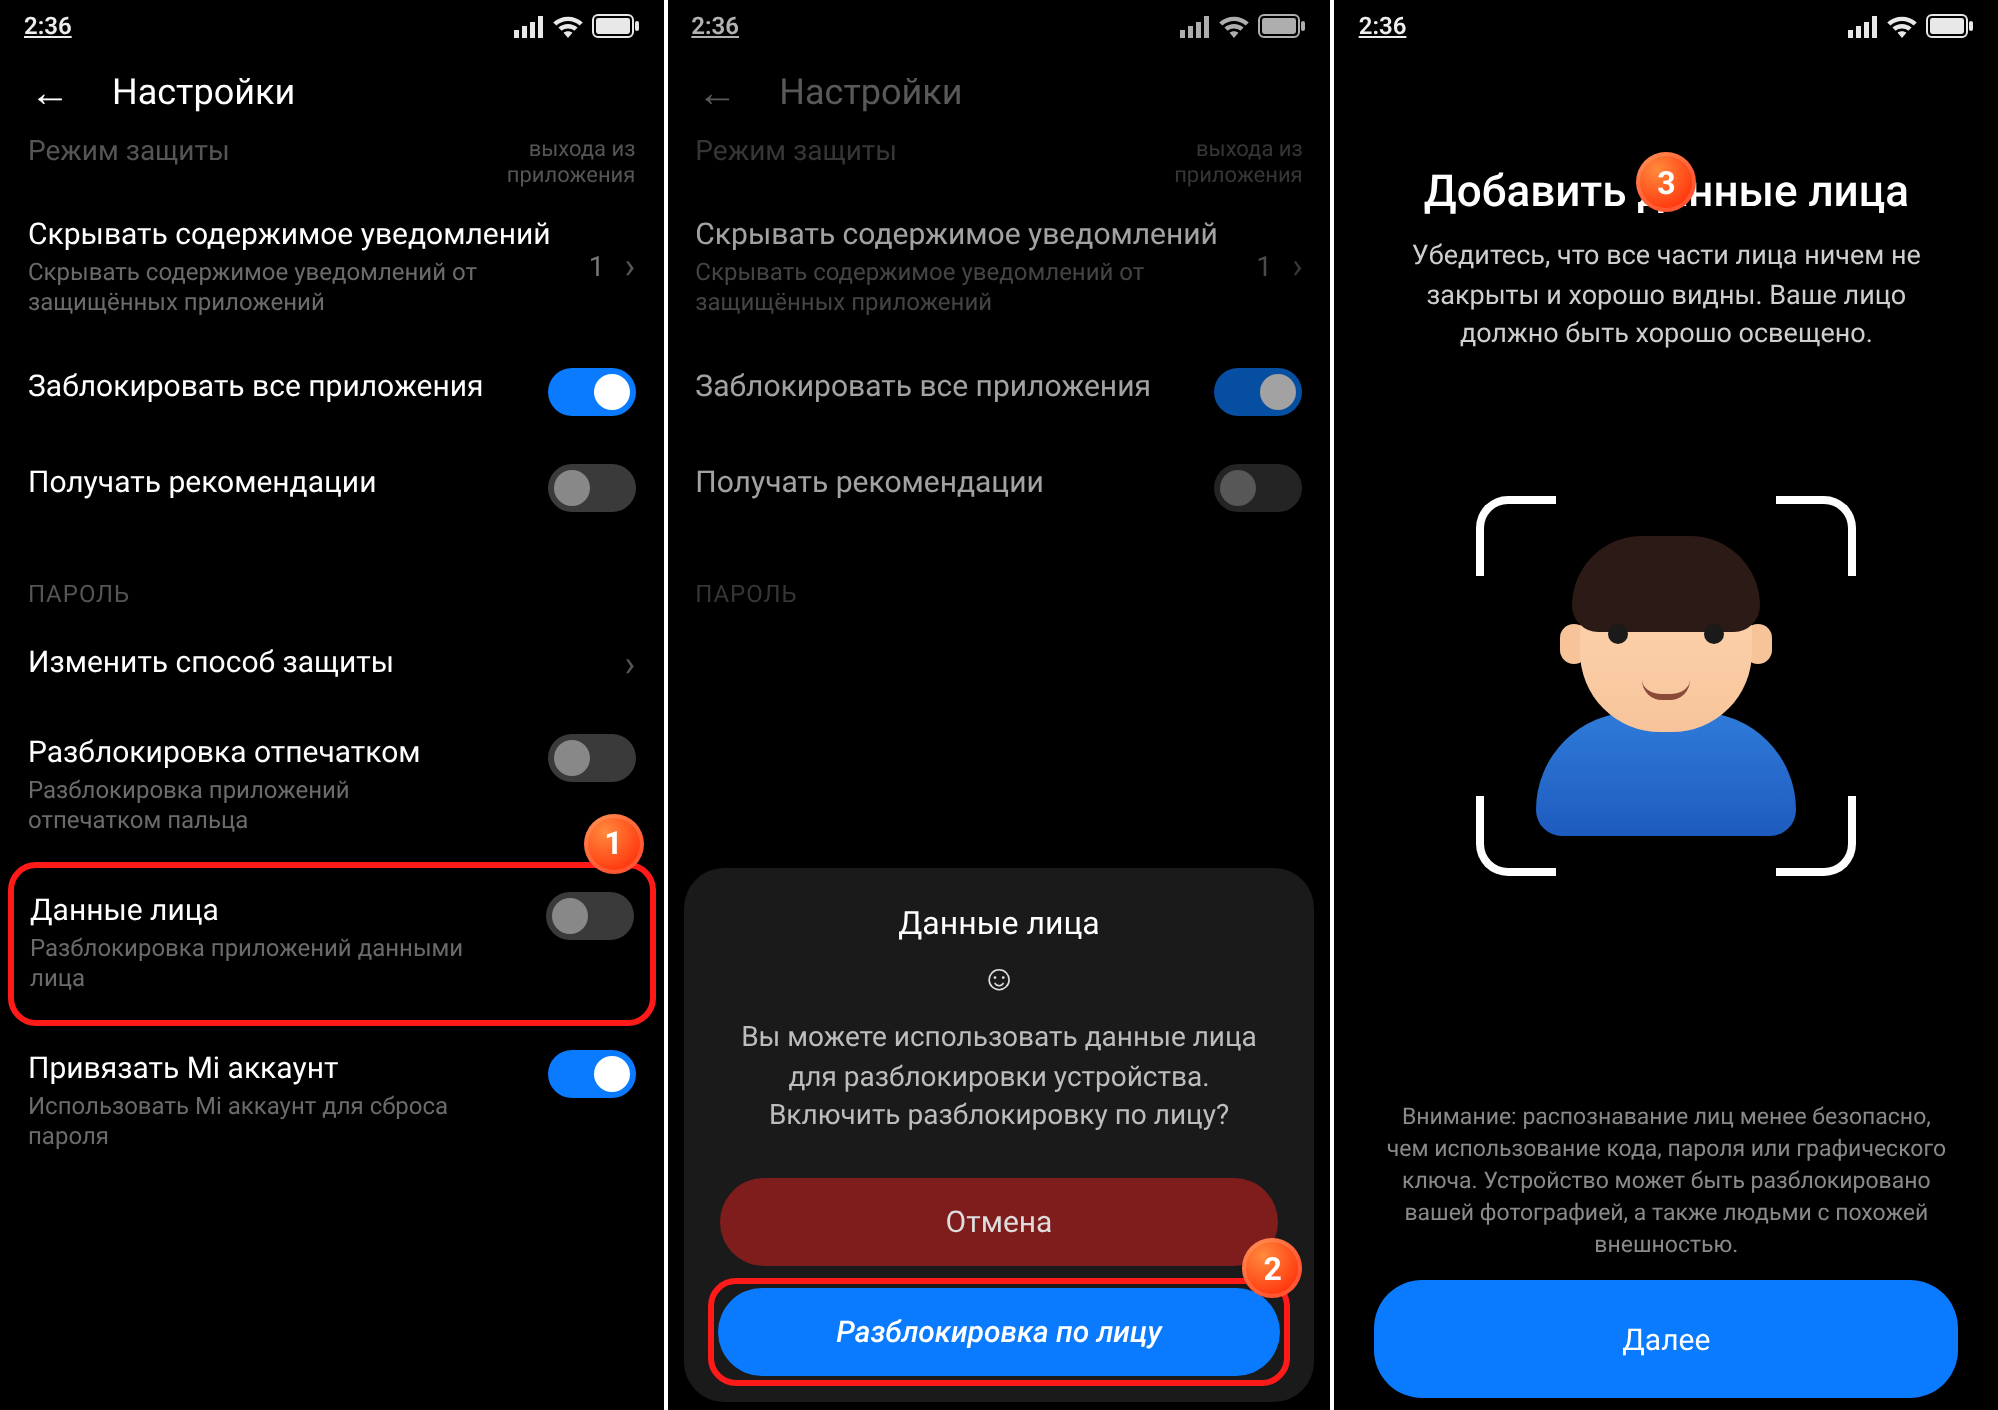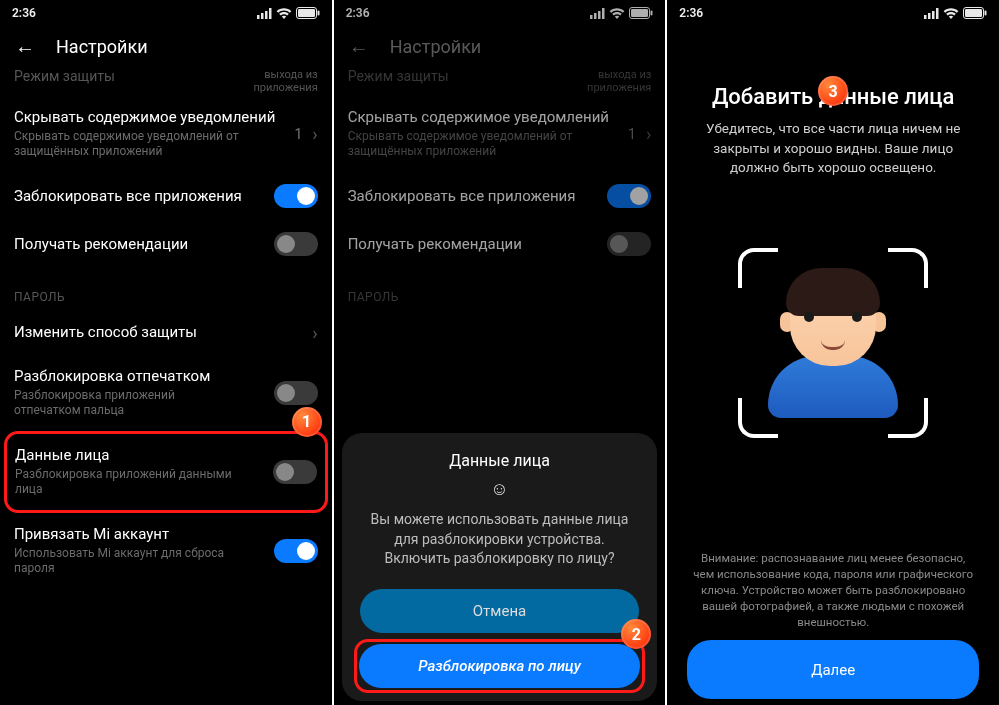--- a/index.html
+++ b/index.html
@@ -22,20 +22,21 @@
   
   .statusbar {
     height: 26px;
     display: flex;
     justify-content: space-between;
     align-items: center;
     padding: 0 12px;
     font-size: 12px;
     font-weight: 600;
     color: #eee;
+    text-decoration: underline;
   }
   .statusbar-right { display:flex; align-items:center; gap:4px; }
   
   .titlerow {
     height: 40px;
     display:flex;
     align-items:center;
     padding: 0 14px;
     gap: 20px;
   }
@@ -45,21 +46,20 @@
   
   .content { flex:1; padding: 0 14px; position:relative; }
   .muted-top {
     color:#555; font-size:14px; display:flex; justify-content:space-between;
     height:30px; align-items:flex-start; padding-top:2px;
   }
   .muted-top .r { text-align:right; font-size:11px; line-height:1.2; color:#555;}
   .item {
     padding: 12px 0;
     display:flex;
-    align-items:center;
     justify-content:space-between;
     gap:10px;
   }
   .item .txt .lbl { font-size:15px; color:#fff; line-height:1.25;}
   .item .txt .sub { font-size:12px; color:#6b6b6b; line-height:1.3; margin-top:2px; max-width:230px;}
   .chev { color:#555; font-size:18px; }
   .val1 { color:#777; font-size:14px; margin-right:4px;}
   .rowend { display:flex; align-items:center; gap:6px;}
   .toggle {
     width:44px; height:24px; border-radius:12px; position:relative; background:#3a3a3a;
@@ -95,21 +95,21 @@
     background:#1a1a1a; border-radius:20px;
     padding:18px 18px 14px; display:flex; flex-direction:column; align-items:center;
   }
   .dialog .dlg-title { font-size:16px; color:#fff; margin-bottom:8px;}
   .dialog .face-smile { font-size:18px; color:#ddd; margin-bottom:10px;}
   .dialog .dlg-body { font-size:14px; color:#bdbdbd; text-align:center; line-height:1.4; margin-bottom:14px;}
   .dlg-btn {
     width:100%; height:44px; border-radius:22px; font-size:15px; display:flex; align-items:center; justify-content:center;
     margin-top:6px; cursor:pointer;
   }
-  .dlg-btn.cancel { background:#0369a1; color:#ddd;}
+  .dlg-btn.cancel { background:#7f1d1d; color:#ddd;}
   .dlg-btn.primary { background:#0a7aff; color:#fff; font-weight:500;}
   .dialog .redframe { padding:2px; margin:6px -6px -6px -6px;font-style:italic;}
   
   .p3 .content { display:flex; flex-direction:column; align-items:center; padding:0 20px;}
   .p3 h2 { font-size:22px; font-weight:500; margin-top:58px; text-align:center;}
   .p3 .desc { font-size:13.5px; color:#cfcfcf; text-align:center; line-height:1.45; margin-top:10px;}
   .faceframe {
     margin-top:70px; width:190px; height:190px; position:relative;
     display:flex; align-items:center; justify-content:center;
   }

